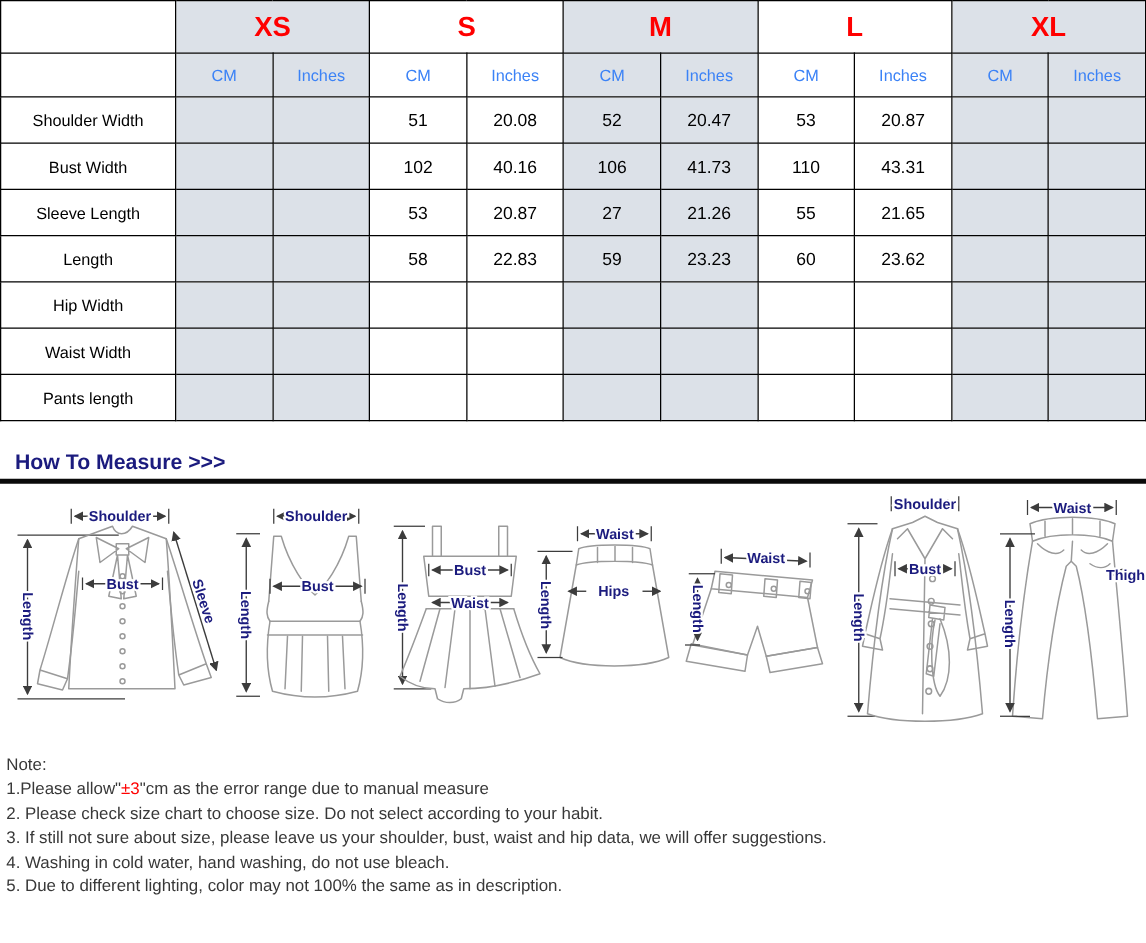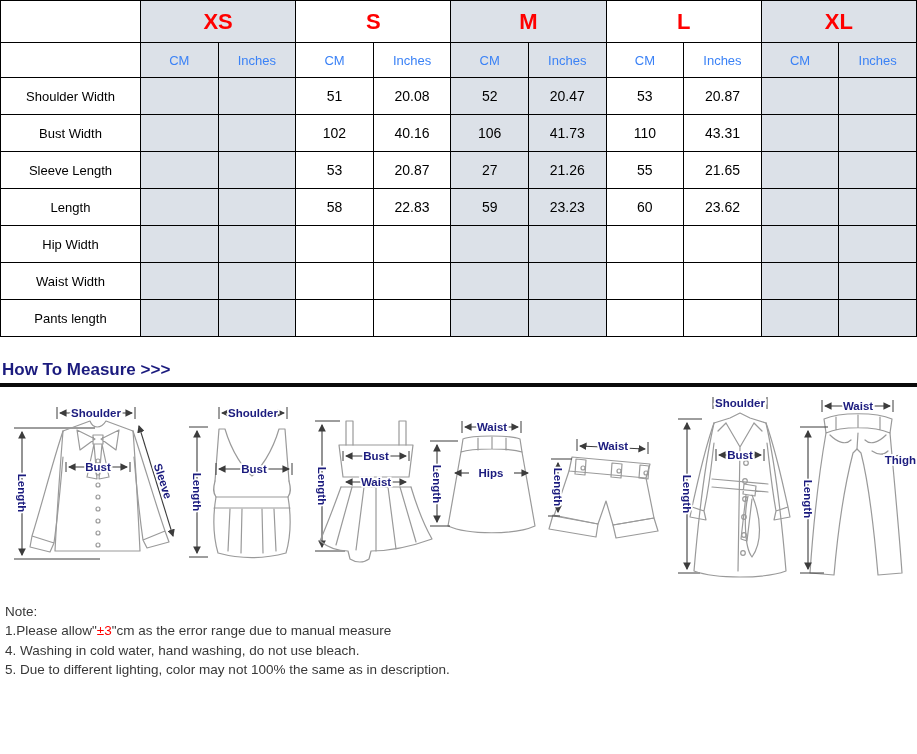--- a/index.html
+++ b/index.html
@@ -8,21 +8,21 @@
   .title{ text-align:center;font-size:19px;font-weight:bold;padding-top:5px;height:27px;color:#000;}
   table.size-table{border-collapse:collapse;table-layout:fixed;width:917px;}
   table.size-table td{border:1px solid #000;text-align:center;vertical-align:middle;padding:0;overflow:hidden;}
   col.c-label{width:140px;}
   col.shade{background:#dce1e8;}
   tr.r-size td{height:41px;font-size:22px;font-weight:bold;color:#ff0000;}
   tr.r-size td.corner{background:#fff;}
   tr.r-unit td{height:34px;font-size:13px;font-weight:normal;color:#3b82f6;}
   tr.r-data td{height:36px;font-size:14px;color:#000;}
   tr.r-data td.rowlabel{font-size:13px;}
-  .measure-head{margin-top:23px;padding-left:2px;font-size:17px;font-weight:bold;color:#1b1b7e;}
+  .measure-head{margin-top:23px;padding-left:12px;font-size:17px;font-weight:bold;color:#1b1b7e;}
   .rule{border-top:4px solid #0a0a0a;margin-top:3px;width:917px;}
   svg.figures{display:block;margin-top:2px;}
   .g{fill:none;stroke:#9a9a9a;stroke-width:1.2;stroke-linejoin:round;stroke-linecap:round;}
   .ml{stroke:#3c3c3c;stroke-width:1.1;marker-start:url(#ah);marker-end:url(#ah);}
   .mlend{stroke:#3c3c3c;stroke-width:1.1;marker-end:url(#ah);}
   .tick{stroke:#3c3c3c;stroke-width:1;}
   .mlabel{font-family:"Liberation Sans",sans-serif;font-size:11.5px;font-weight:bold;fill:#1b1b7e;
           paint-order:stroke;stroke:#ffffff;stroke-width:3.5px;text-anchor:middle;}
   .notes{margin:6px 0 0 5px;font-size:13.5px;color:#383838;line-height:19.4px;}
   .red{color:#ff0000;}
@@ -314,17 +314,19 @@
       <line class="ml" x1="808" y1="42" x2="808" y2="180"></line>
       <text class="mlabel" x="858" y="21">Waist</text>
       <text class="mlabel" x="916" y="75" style="text-anchor:end">Thigh</text>
       <text class="mlabel" x="808" y="110" transform="rotate(90 808 110)" dy="4">Length</text>
     </g>
   </svg>
 
   <div class="notes">
     <div>Note:</div>
     <div><span>1.Please allow"</span><span class="red">±3</span><span>"cm as the error range due to manual measure</span></div>
+    <div>2. Please check size chart to choose size. Do not select according to your habit.</div>
+    <div>3. If still not sure about size, please leave us your shoulder, bust, waist and hip data, we will offer suggestions.</div>
     <div>4. Washing in cold water, hand washing, do not use bleach.</div>
     <div>5. Due to different lighting, color may not 100% the same as in description.</div>
   </div>
 
 </div>
 
 </body></html>

